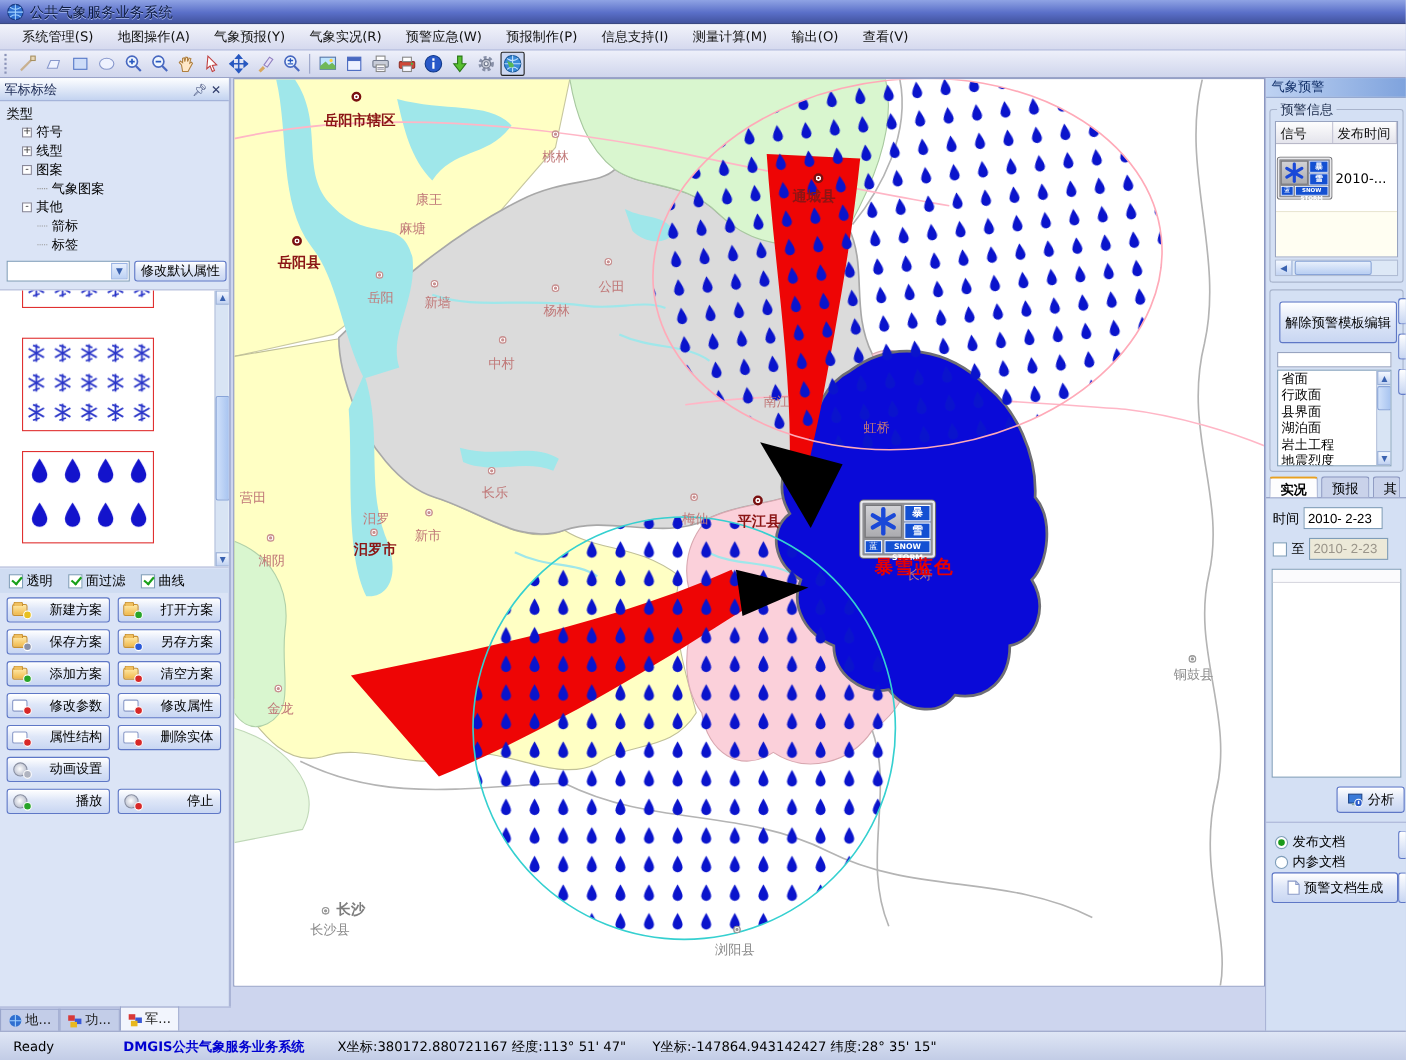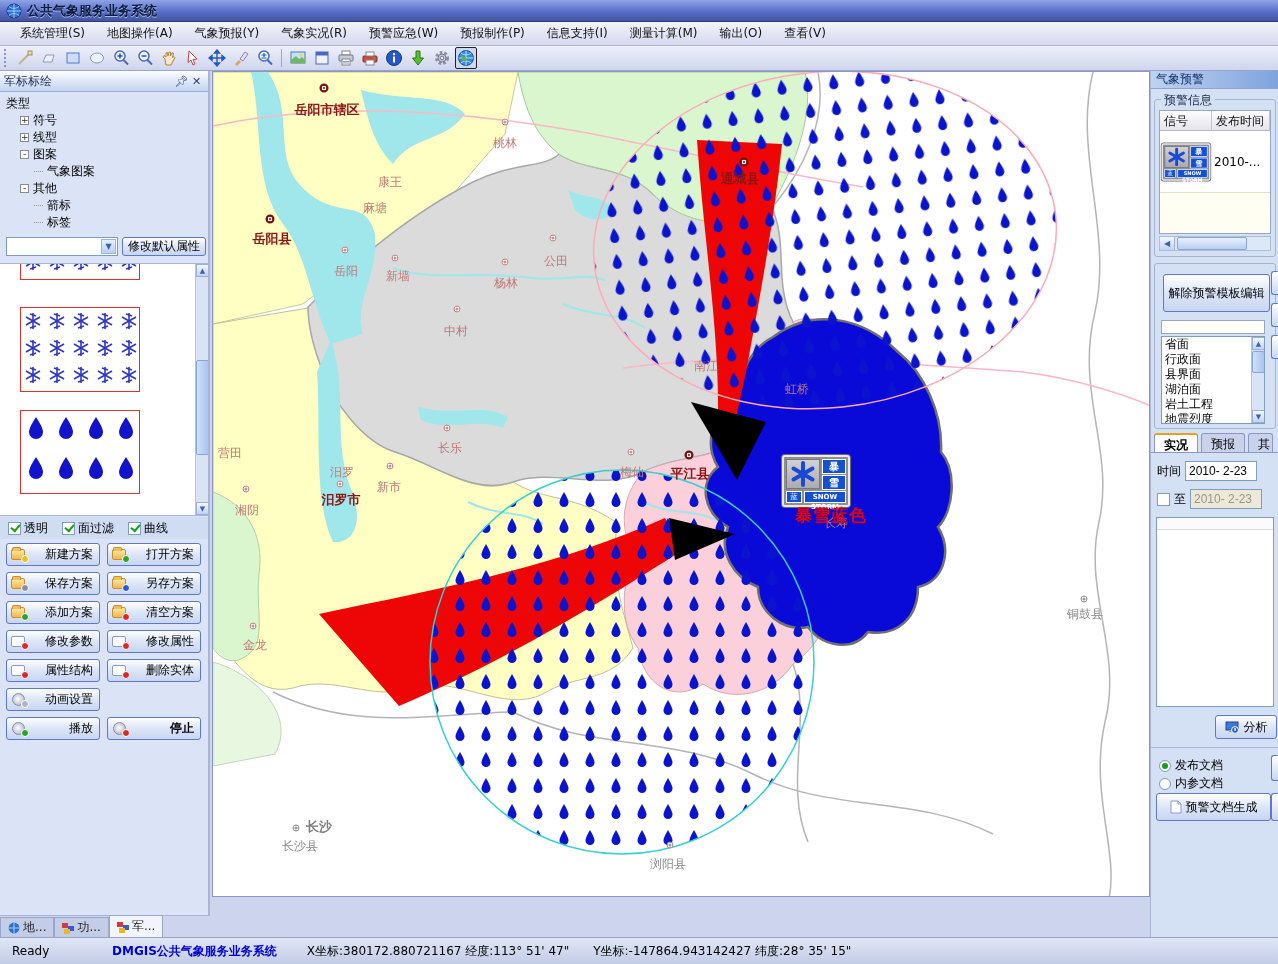--- a/index.html
+++ b/index.html
@@ -2,21 +2,21 @@
 <html><head>
 <meta charset="utf-8">
 <style>
   html,body{margin:0;padding:0;width:1278px;height:964px;overflow:hidden;
     font-family:"DejaVu Sans","Liberation Sans",sans-serif;font-size:12px;
     background:#cdd5ee;-webkit-font-smoothing:none;}
   *{box-sizing:border-box;}
   
   .titlebar{height:22px;background:linear-gradient(180deg,#8fa3e4 0%,#5a6fc8 55%,#42539f 100%);
     display:flex;align-items:center;padding:0 6px;gap:5px;border-bottom:1px solid #2c3b77;}
-  .titlebar .title{font-weight:bold;color:#0d1b3f;font-size:13px;text-shadow:0 1px 0 #a8b8ef;}
+  .titlebar .title{font-weight:normal;color:#0d1b3f;font-size:13px;text-shadow:0 1px 0 #a8b8ef;}
   .menubar{height:24px;background:linear-gradient(180deg,#f2f3fb,#d5d9ee);display:flex;align-items:center;
     padding-left:10px;gap:2px;border-bottom:1px solid #aeb6d8;}
   .menubar .menu{padding:3px 10px;color:#111;}
   .toolbar{height:25px;background:linear-gradient(180deg,#eef0fa,#cfd5ec);display:flex;align-items:center;
     padding-left:4px;gap:2px;border-bottom:1px solid #9aa3c8;}
   .grip{width:5px;height:18px;border-left:2px dotted #8b93b8;margin-right:3px;}
   .tbtn{width:22px;height:22px;display:flex;align-items:center;justify-content:center;border:1px solid transparent;border-radius:2px;}
   .tbtn.pressed{border:1px solid #222;background:#cdd8f2;}
   .tsep{width:1px;height:18px;background:#9aa3c8;margin:0 3px;}
   
@@ -450,21 +450,21 @@
           </span>
       <span>动画设置</span>
         </div>
         <div class="xpbtn scheme-btn" style="left:0px;top:174px;width:94px;">
       <span class="bicon disc">
             <span class="base"></span>
             <span class="badge" style="background:#28a428;"></span>
           </span>
       <span>播放</span>
         </div>
-        <div class="xpbtn scheme-btn" style="left:101px;top:174px;width:94px;font-weight:bold;">
+        <div class="xpbtn scheme-btn" style="left:101px;top:174px;width:94px;">
       <span class="bicon disc">
             <span class="base"></span>
             <span class="badge" style="background:#d82828;"></span>
           </span>
       <span>停止</span>
         </div>
       </div>
     <div class="left-tabs" id="left-tabs">
         <div class="ltab ">
           <svg width="12" height="12">

